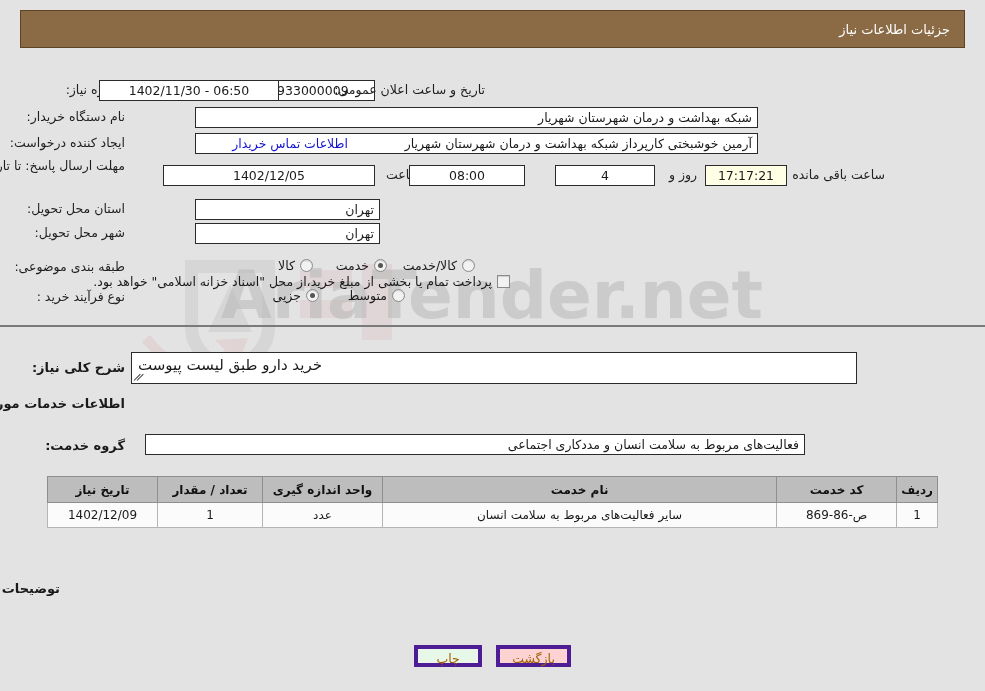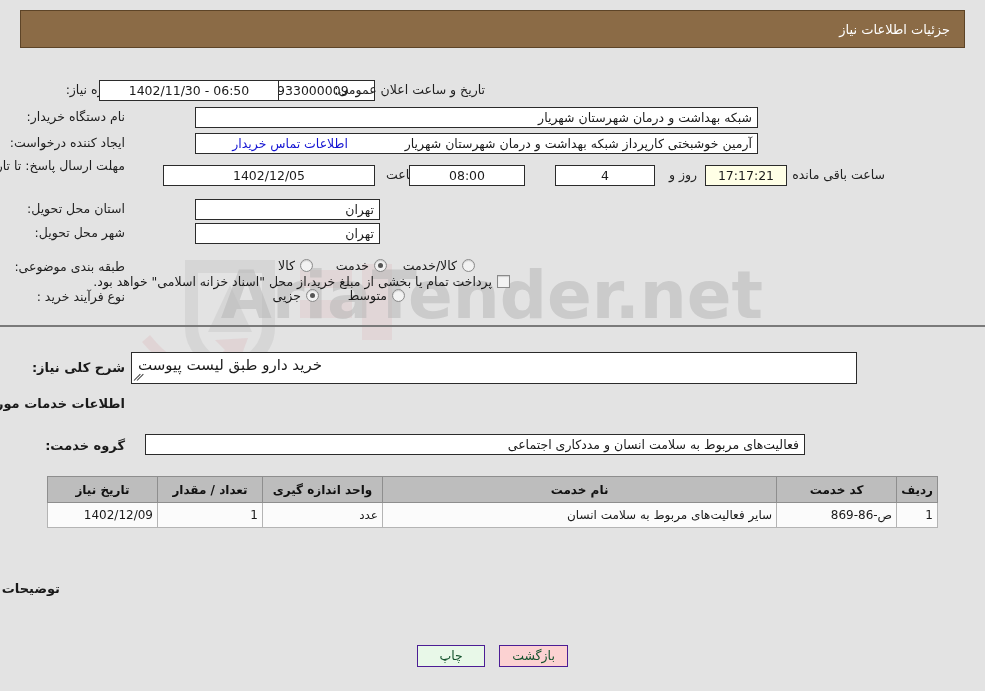--- a/index.html
+++ b/index.html
@@ -172,43 +172,44 @@
     color: #111;
     font-weight: bold;
     height: 26px;
     font-size: 12px;
     padding: 0 4px;
   }
   .tbl td {
     background: #fbfbfb;
     border: 1px solid #b4b4b4;
     height: 25px;
+    text-align: center;
     padding: 4px 4px;
     color: #1a1a1a;
   }
 
   
   .btnbar {
     position: absolute;
     left: 0; top: 645px;
     width: 985px;
     display: flex;
     justify-content: center;
     gap: 14px;
     z-index: 3;
   }
   .btn {
-    border: 1px solid #4c1d95;
+    border: 4px solid #4c1d95;
     height: 22px;
     min-width: 68px;
     font-size: 12.5px;
     font-family: inherit;
     cursor: pointer;
     padding: 0 12px;
-    color: #14532d;
+    color: #a16207;
     line-height: 20px;
   }
   .btn.print { background: #e8f8e8; }
   .btn.back  { background: #fcd2d2; }
 </style>
 </head>
 <body>
 
 <div class="page">
 

